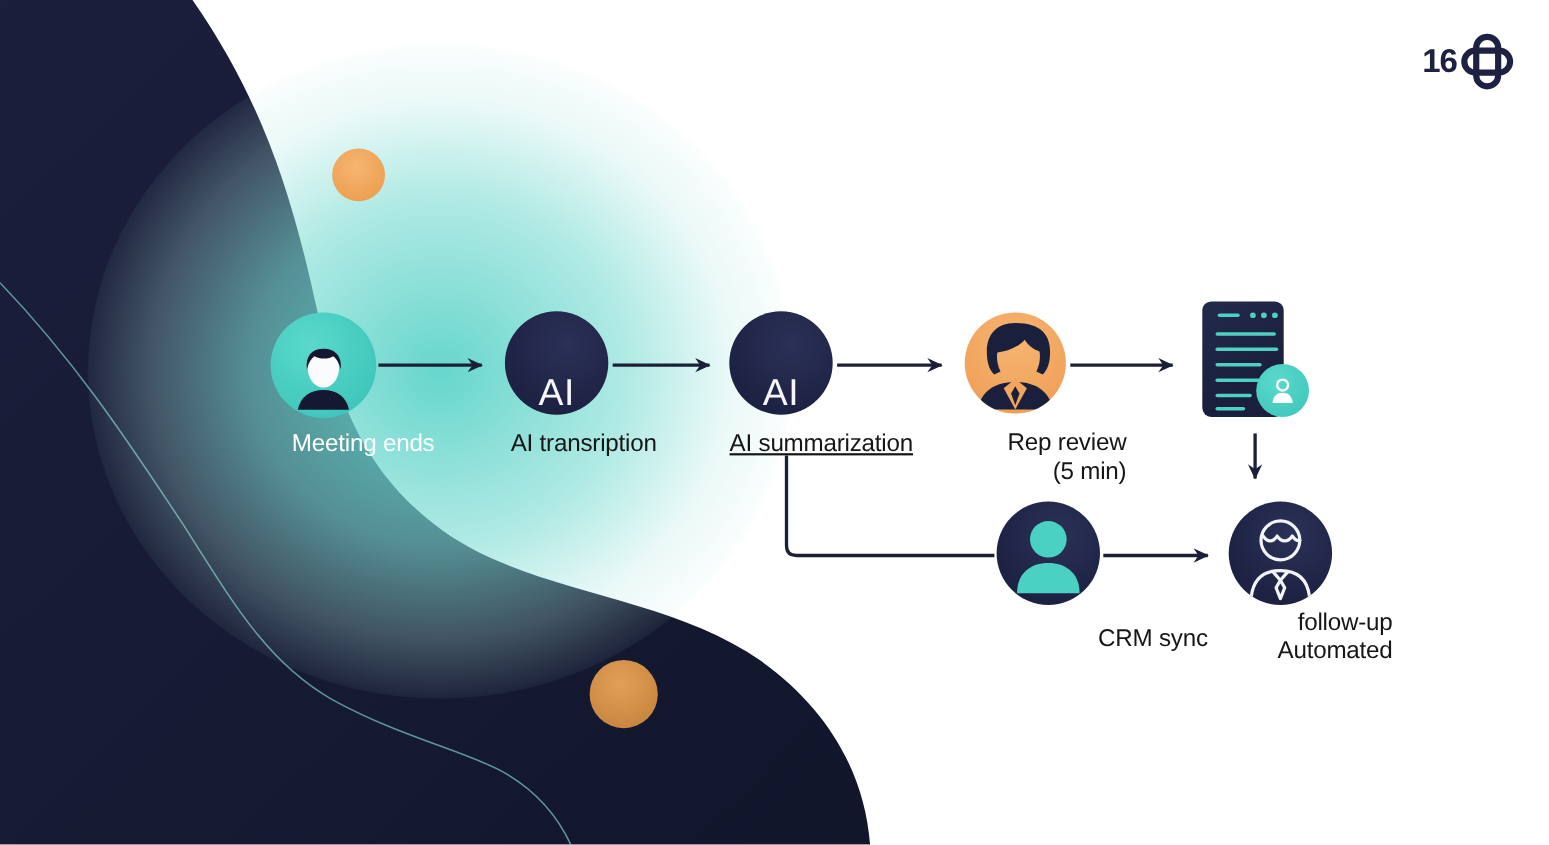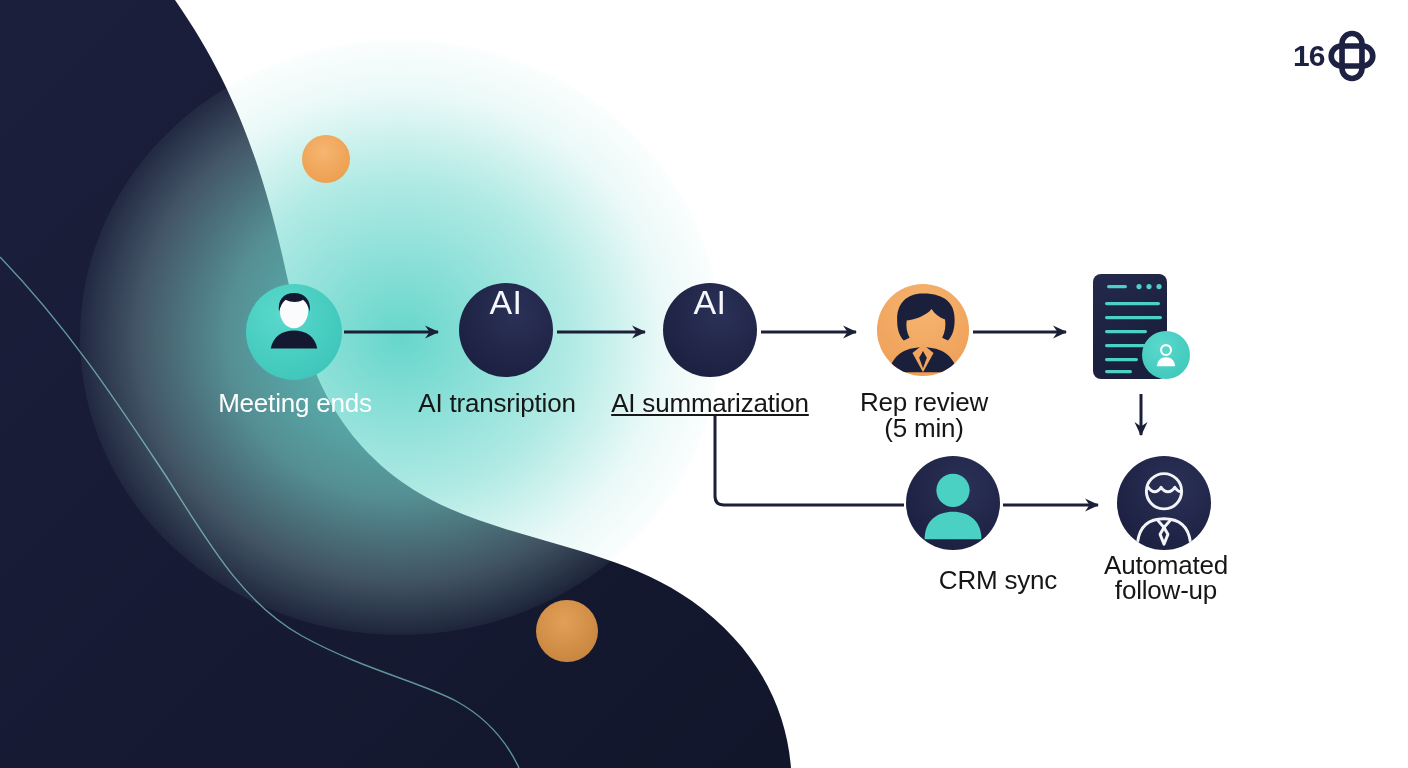--- a/index.html
+++ b/index.html
@@ -18,28 +18,28 @@
       rgba(178,234,227,0.28) 58%,
       rgba(255,255,255,0) 74%);
     pointer-events:none;
   }
   .dot{border-radius:50%;}
   .dot-top{left:302px;top:135px;width:48px;height:48px;
     background:radial-gradient(circle at 45% 35%, #f6b571, #eda051 75%);}
   .dot-bottom{left:536px;top:600px;width:62px;height:62px;
     background:radial-gradient(circle at 45% 35%, #e2a057, #c8853f 78%);}
   
-  .node{border-radius:50%;display:flex;align-items:flex-start;justify-content:center;}
+  .node{border-radius:50%;display:flex;align-items:flex-end;justify-content:center;}
   .node-navy{background:radial-gradient(circle at 60% 32%, #2b3157, #1d2243 72%);}
   .node-teal{background:radial-gradient(circle at 38% 32%, #5ad9cc, #3fc6ba 78%);}
   .node-orange{background:radial-gradient(circle at 50% 28%, #f6b571, #efa058 80%);}
   .ai-text{color:#f6f7fb;font-size:34px;font-weight:500;letter-spacing:0.5px;}
   
-  .lbl{color:#161616;font-size:26px;font-weight:500;letter-spacing:-0.2px;
-       text-align:center;line-height:26px;}
+  .lbl{color:#161616;font-size:22px;font-weight:500;letter-spacing:-0.2px;
+       text-align:right;line-height:26px;}
   .lbl-light{color:#ffffff;}
   
   .doc{left:1093px;top:274px;width:74px;height:105px;border-radius:8px;
     background:linear-gradient(150deg,#242a4c,#1a1f3d 70%);}
   .badge{left:1142px;top:331px;width:48px;height:48px;border-radius:50%;
     background:radial-gradient(circle at 40% 32%, #5ad9cc, #41c8bc 80%);
     display:flex;align-items:center;justify-content:center;}
   
   .logo{left:1293px;top:28px;display:flex;align-items:center;}
   .logo-num{color:#1d2142;font-size:30px;font-weight:700;letter-spacing:-1px;line-height:54px;}
@@ -157,22 +157,22 @@
   <div class="abs node node-navy" style="left:1117px;top:456px;width:94px;height:94px;overflow:hidden;">
     <svg width="94" height="94" viewBox="0 0 96 96" fill="none" stroke="#f3f4f8" stroke-width="3" stroke-linecap="round" stroke-linejoin="round">
       <circle cx="48" cy="36" r="18"></circle>
       <path d="M32 32c4 6 9 6 13 0 4 6 10 6 14 0 3 4 5 5 7 4"></path>
       <path d="M21 88c2-16 11-24 27-24s25 8 27 24"></path>
       <path d="M41 65l7 8 7-8"></path>
       <path d="M48 73l-4 7 4 10 4-10z"></path>
     </svg>
   </div>
   <div class="abs lbl" style="left:1066px;top:553px;width:200px;line-height:25px;">
+    <div>follow-up</div>
     <div>Automated</div>
-    <div>follow-up</div>
   </div>
 
   <div class="abs logo">
     <span class="logo-num">16</span>
     <svg width="52" height="56" viewBox="0 0 60 64" style="margin-left:2px;">
       <g fill="none" stroke="#1d2142" stroke-width="6.5">
         <rect x="18.5" y="6" width="23" height="52" rx="11.5"></rect>
         <rect x="6" y="20.5" width="48" height="23" rx="11.5"></rect>
       </g>
     </svg>

